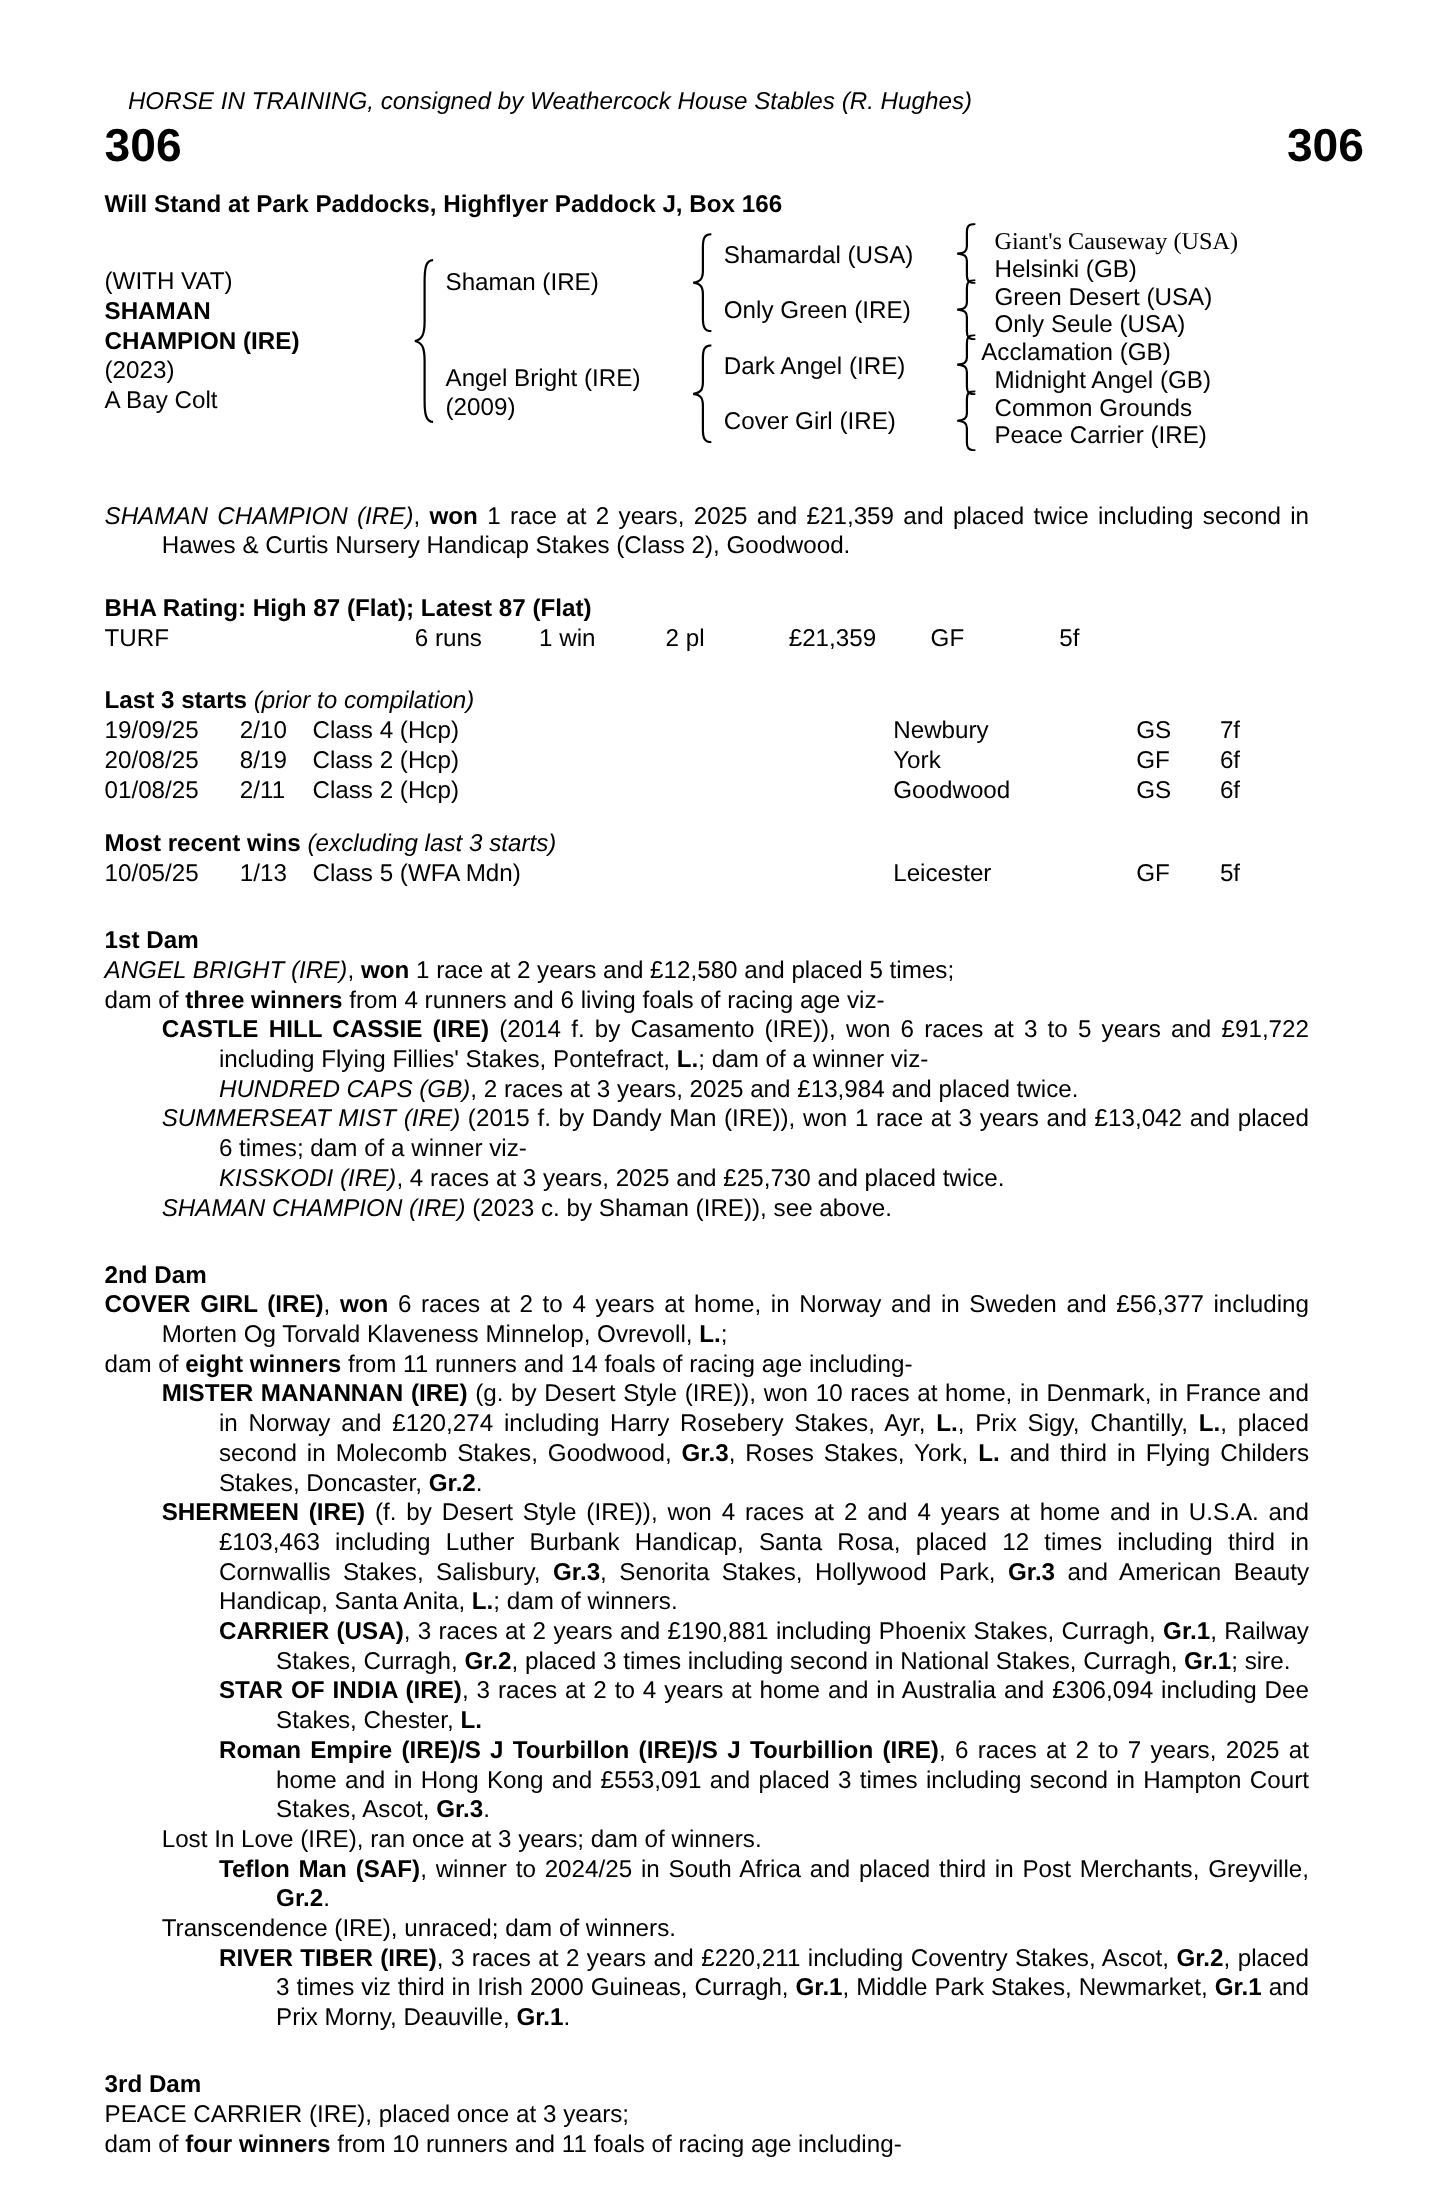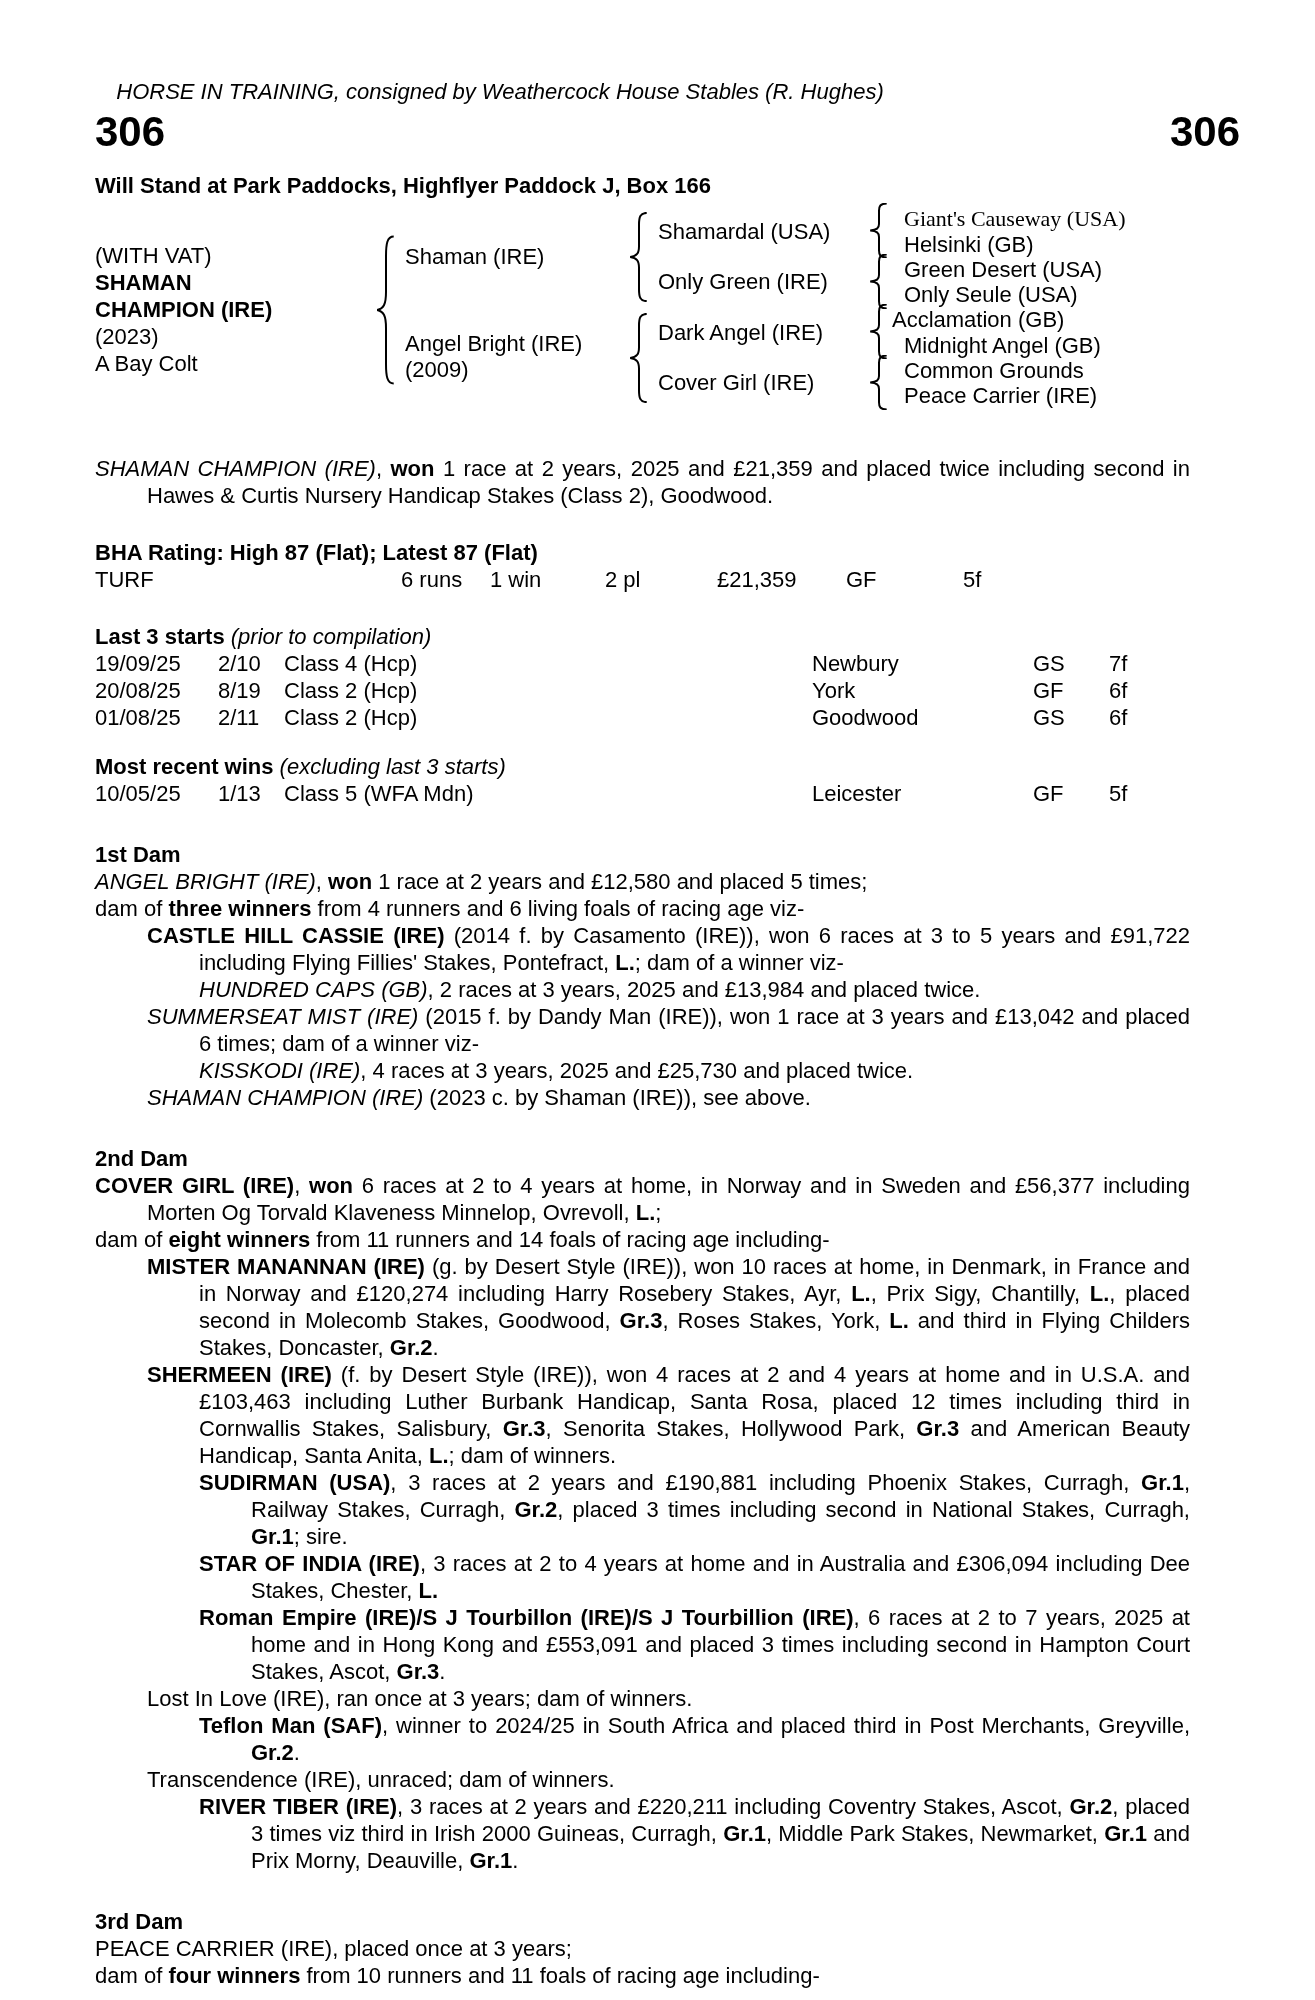--- a/index.html
+++ b/index.html
@@ -25,21 +25,21 @@
   .section{margin-bottom:30px;}
   .para{text-align:justify;margin:0;}
   .ind0{padding-left:52px;text-indent:-52px;}
   .ind1{padding-left:104px;text-indent:-52px;}
   .ind2{padding-left:156px;text-indent:-52px;}
   .damhead{font-weight:bold;}
   .st-b{font-weight:bold;}
   .st-i{font-style:italic;}
   .gridrow{position:relative;height:27px;}
   .gridrow span{position:absolute;top:0;white-space:nowrap;}
-  .bha-row .c0{left:0;} .bha-row .c1{left:282px;margin-left:24px;} .bha-row .c2{left:395px;}
+  .bha-row .c0{left:0;} .bha-row .c1{left:282px;} .bha-row .c2{left:395px;}
   .bha-row .c3{left:510px;} .bha-row .c4{left:622px;} .bha-row .c5{left:751px;} .bha-row .c6{left:868px;}
   .form-row .c0{left:0;} .form-row .c1{left:123px;} .form-row .c2{left:189px;}
   .form-row .c3{left:717px;} .form-row .c4{left:938px;} .form-row .c5{left:1014px;}
 </style>
 </head>
 <body>
 
 <div class="abs consignor">HORSE IN TRAINING, consigned by Weathercock House Stables (R. Hughes)</div>
 <div class="abs lot-left">306</div>
 <div class="abs lot-right">306</div>
@@ -178,21 +178,21 @@
     <p class="para ind2"><span class="st-i">KISSKODI (IRE)</span><span>, 4 races at 3 years, 2025 and £25,730 and placed twice.</span></p>
     <p class="para ind1"><span class="st-i">SHAMAN CHAMPION (IRE)</span><span> (2023 c. by Shaman (IRE)), see above.</span></p>
   </div>
 
   <div class="section" style="margin-bottom:34px;">
     <div class="damhead">2nd Dam</div>
     <p class="para ind0"><span class="st-b">COVER GIRL (IRE)</span><span>, </span><span class="st-b">won</span><span> 6 races at 2 to 4 years at home, in Norway and in Sweden and £56,377 including Morten Og Torvald Klaveness Minnelop, Ovrevoll, </span><span class="st-b">L.</span><span>;</span></p>
     <p class="para ind0"><span>dam of </span><span class="st-b">eight winners</span><span> from 11 runners and 14 foals of racing age including-</span></p>
     <p class="para ind1"><span class="st-b">MISTER MANANNAN (IRE)</span><span> (g. by Desert Style (IRE)), won 10 races at home, in Denmark, in France and in Norway and £120,274 including Harry Rosebery Stakes, Ayr, </span><span class="st-b">L.</span><span>, Prix Sigy, Chantilly, </span><span class="st-b">L.</span><span>, placed second in Molecomb Stakes, Goodwood, </span><span class="st-b">Gr.3</span><span>, Roses Stakes, York, </span><span class="st-b">L.</span><span> and third in Flying Childers Stakes, Doncaster, </span><span class="st-b">Gr.2</span><span>.</span></p>
     <p class="para ind1"><span class="st-b">SHERMEEN (IRE)</span><span> (f. by Desert Style (IRE)), won 4 races at 2 and 4 years at home and in U.S.A. and £103,463 including Luther Burbank Handicap, Santa Rosa, placed 12 times including third in Cornwallis Stakes, Salisbury, </span><span class="st-b">Gr.3</span><span>, Senorita Stakes, Hollywood Park, </span><span class="st-b">Gr.3</span><span> and American Beauty Handicap, Santa Anita, </span><span class="st-b">L.</span><span>; dam of winners.</span></p>
-    <p class="para ind2"><span class="st-b">SUDIRMAN (USA)</span><span>, 3 races at 2 years and £190,881 including Phoenix Stakes, Curragh, </span><span class="st-b">Gr.1</span><span>, Railway Stakes, Curragh, </span><span class="st-b">Gr.2</span><span>, placed 3 times including second in National Stakes, Curragh, </span><span class="st-b">Gr.1</span><span>; sire.</span></p>
+    <p class="para ind2"><span class="st-b">CARRIER (USA)</span><span>, 3 races at 2 years and £190,881 including Phoenix Stakes, Curragh, </span><span class="st-b">Gr.1</span><span>, Railway Stakes, Curragh, </span><span class="st-b">Gr.2</span><span>, placed 3 times including second in National Stakes, Curragh, </span><span class="st-b">Gr.1</span><span>; sire.</span></p>
     <p class="para ind2"><span class="st-b">STAR OF INDIA (IRE)</span><span>, 3 races at 2 to 4 years at home and in Australia and £306,094 including Dee Stakes, Chester, </span><span class="st-b">L.</span></p>
     <p class="para ind2"><span class="st-b">Roman Empire (IRE)/S J Tourbillon (IRE)/S J Tourbillion (IRE)</span><span>, 6 races at 2 to 7 years, 2025 at home and in Hong Kong and £553,091 and placed 3 times including second in Hampton Court Stakes, Ascot, </span><span class="st-b">Gr.3</span><span>.</span></p>
     <p class="para ind1"><span>Lost In Love (IRE), ran once at 3 years; dam of winners.</span></p>
     <p class="para ind2"><span class="st-b">Teflon Man (SAF)</span><span>, winner to 2024/25 in South Africa and placed third in Post Merchants, Greyville, </span><span class="st-b">Gr.2</span><span>.</span></p>
     <p class="para ind1"><span>Transcendence (IRE), unraced; dam of winners.</span></p>
     <p class="para ind2"><span class="st-b">RIVER TIBER (IRE)</span><span>, 3 races at 2 years and £220,211 including Coventry Stakes, Ascot, </span><span class="st-b">Gr.2</span><span>, placed 3 times viz third in Irish 2000 Guineas, Curragh, </span><span class="st-b">Gr.1</span><span>, Middle Park Stakes, Newmarket, </span><span class="st-b">Gr.1</span><span> and Prix Morny, Deauville, </span><span class="st-b">Gr.1</span><span>.</span></p>
   </div>
 
   <div class="section">
     <div class="damhead">3rd Dam</div>

